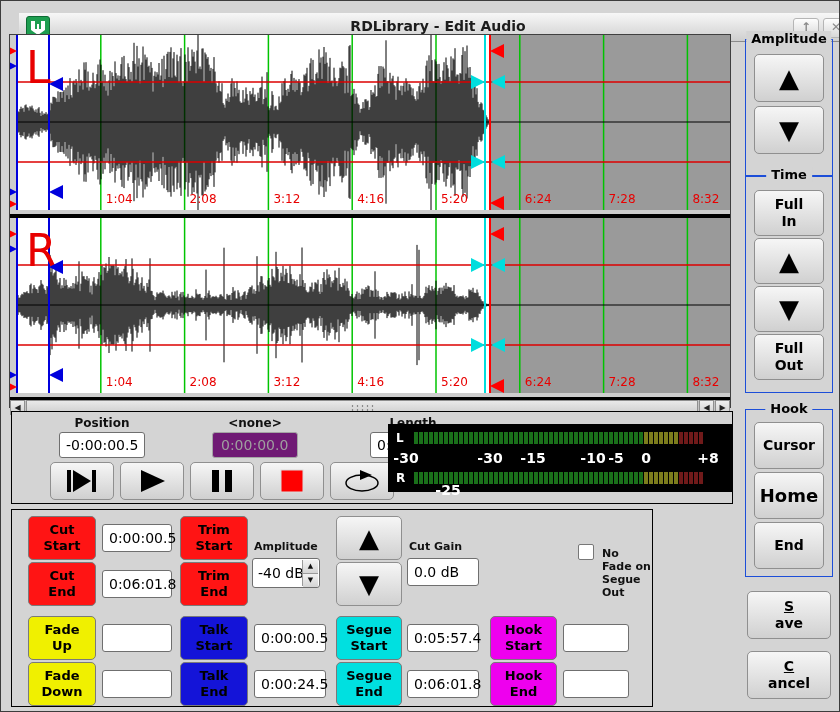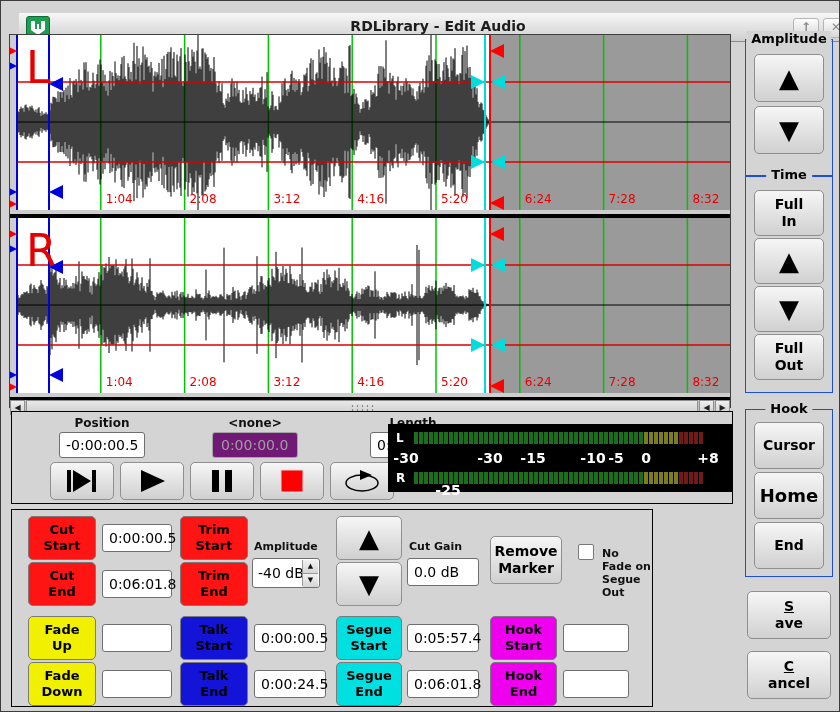--- a/index.html
+++ b/index.html
@@ -397,24 +397,20 @@
     <div class="btn" style="left:324px;top:6px;width:66px;height:44px;">
       <span class="arrowglyph">▲</span>
     </div>
     <div class="btn" style="left:324px;top:52px;width:66px;height:44px;">
       <span class="arrowglyph">▼</span>
     </div>
 
     <div class="slabel" style="left:397px;top:30px;">Cut Gain</div>
     <div class="vfield" style="left:395px;top:48px;width:72px;height:28px;">0.0 dB</div>
 
-    <div class="btn" style="left:478px;top:26px;width:72px;height:48px;font-size:14px;">
-      <span>Remove</span>
-        <span>Marker</span>
-    </div>
 
     <div class="checkbox" style="left:566px;top:34px;"></div>
     <div class="cblabel" style="left:590px;top:37px;">No Fade on Segue Out</div>
 
     <div class="cbtn" style="left: 16px; top: 106px; width: 68px; height: 44px; background-color: rgb(240, 240, 0);">
       <span>Fade</span>
         <span>Up</span>
     </div>
     <div class="vfield" style="left:90px;top:114px;width:70px;height:28px;"></div>
     <div class="cbtn" style="left: 16px; top: 152px; width: 68px; height: 44px; background-color: rgb(240, 240, 0);">

